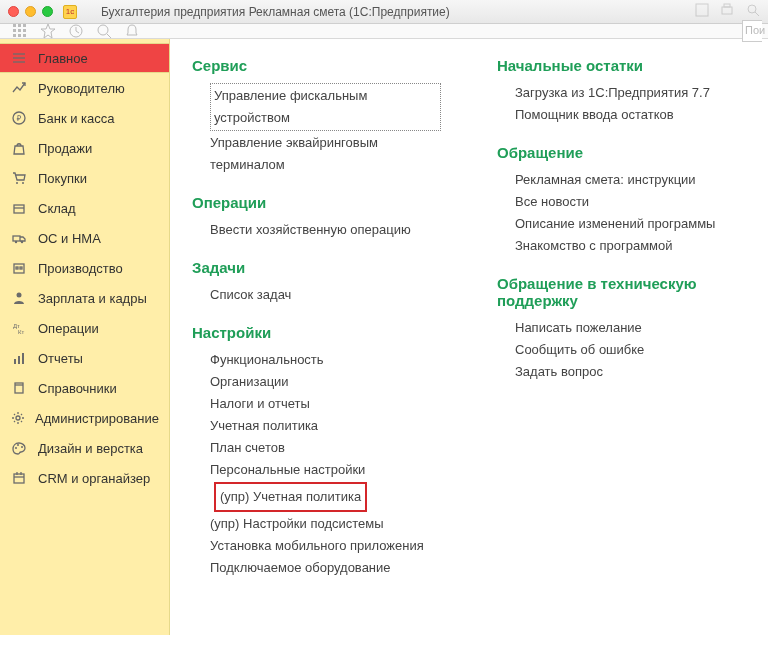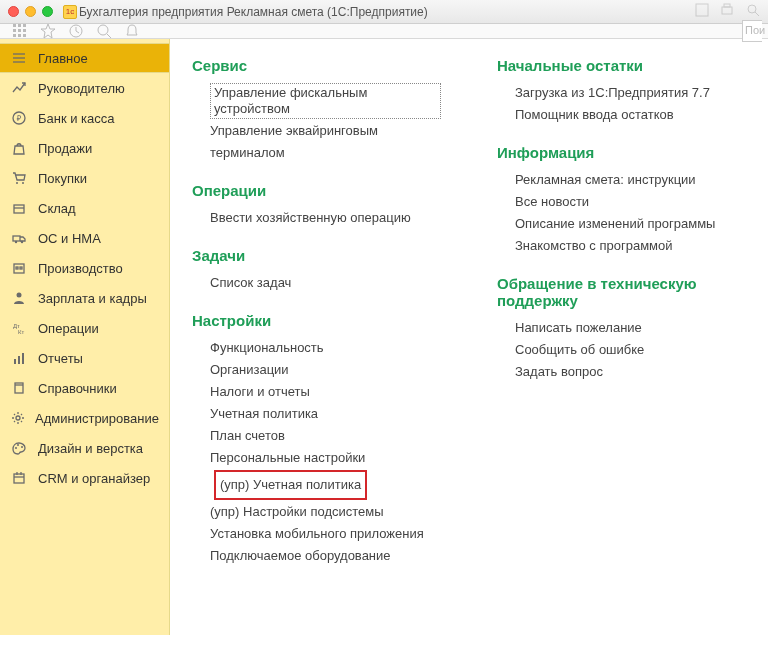--- a/index.html
+++ b/index.html
@@ -4,44 +4,44 @@
 <style>
   * { box-sizing: border-box; margin: 0; padding: 0; }
   html, body { width: 768px; height: 650px; font-family: Arial, Helvetica, sans-serif; font-size: 13px; color: #333; background: #fff; overflow: hidden; }
   
   .titlebar { height: 24px; background: linear-gradient(#f6f6f6,#e8e8e8); border-bottom: 1px solid #cfcfcf; display: flex; align-items: center; padding: 0 8px; }
   .traffic { display: flex; gap: 6px; margin-right: 10px; }
   .dot { width: 11px; height: 11px; border-radius: 50%; }
   .dot.red { background:#ff5f57; border:1px solid #e24640; }
   .dot.yellow { background:#ffbd2e; border:1px solid #e1a126; }
   .dot.green { background:#28c940; border:1px solid #1faa33; }
-  .app-icon { width:14px; height:14px; background:#ffd34e; border:1px solid #e0b020; font-size:8px; display:flex; align-items:center; justify-content:center; color:#b33; margin-right:2px; border-radius:2px;}
+  .app-icon { width:14px; height:14px; background:#ffd34e; border:1px solid #e0b020; font-size:8px; display:flex; align-items:center; justify-content:center; color:#b33; margin-right:24px; border-radius:2px;}
   .titlebar-title { font-size: 12px; color:#555; }
   .titlebar-spacer { flex:1; }
   .titlebar-right svg { opacity:.35; margin-left:8px; }
   
   .toolbar { height: 15px; border-bottom: 1px solid #d9d9d9; display:flex; align-items:center; padding:0 6px; background:#fafafa; }
   .toolbar .tbtn { width:28px; height:28px; display:flex; align-items:center; justify-content:center; color:#aaa; cursor:pointer; }
   .toolbar .tbtn svg { display:block; }
   .toolbar-spacer { flex:1; }
   .search-stub { width:20px; height:22px; border:1px solid #ccc; border-right:none; background:#fff; font-size:11px; color:#bbb; padding:3px 2px; }
   
   .split { display:flex; height: calc(650px - 24px - 30px); }
   .sidebar { width:170px; background:#ffeea9; border-right:1px solid #e6d98a; padding-top:4px; }
   .sidebar .item { display:flex; align-items:center; height:30px; padding:0 10px; cursor:pointer; color:#333; }
   .sidebar .item .ic { width:18px; display:flex; justify-content:center; margin-right:10px; color:#6b6b6b; }
-  .sidebar .item:first-child { background:#eab308; border-top:1px solid #e6d98a; border-bottom:1px solid #e6d98a; }
+  .sidebar .item:first-child { background:#ef4444; border-top:1px solid #e6d98a; border-bottom:1px solid #e6d98a; }
   .content { flex:1; padding: 18px 22px; overflow:auto; }
   .cols { display:flex; gap:56px; }
   .col { flex:1; min-width:0; }
   .section-title { color:#1f9e58; font-size:15px; font-weight:bold; margin-top:18px; margin-bottom:8px; }
   .section-title.first { margin-top:0; }
   .link-list { padding-left:18px; }
   .link-list .lnk { display:block; color:#444; line-height:22px; cursor:pointer; }
-  .link-list .lnk.sel { border:1px dotted #888; padding:1px 3px; display:inline-block; line-height:16px; margin:1px 0; }
+  .link-list .lnk.sel { border:1px dotted #888; padding:1px 3px; display:inline-block; line-height:22px; margin:1px 0; }
   .link-list .lnk.highlight { border:2px solid #d4262a; padding:4px 4px; display:inline-block; line-height:18px; margin:1px 4px; }
 </style>
 </head>
 <body>
 
 <div class="titlebar">
   <div class="traffic">
     <div class="dot red"></div>
     <div class="dot yellow"></div>
     <div class="dot green"></div>
@@ -320,21 +320,21 @@
       <div class="col" id="col-right">
           <div class="section-title first">Начальные остатки</div>
           <div class="link-list">
             <div>
               <span class="lnk">Загрузка из 1С:Предприятия 7.7</span>
             </div>
             <div>
               <span class="lnk">Помощник ввода остатков</span>
             </div>
           </div>
-          <div class="section-title">Информация</div>
+          <div class="section-title">Обращение</div>
           <div class="link-list">
             <div>
               <span class="lnk">Рекламная смета: инструкции</span>
             </div>
             <div>
               <span class="lnk">Все новости</span>
             </div>
             <div>
               <span class="lnk">Описание изменений программы</span>
             </div>

